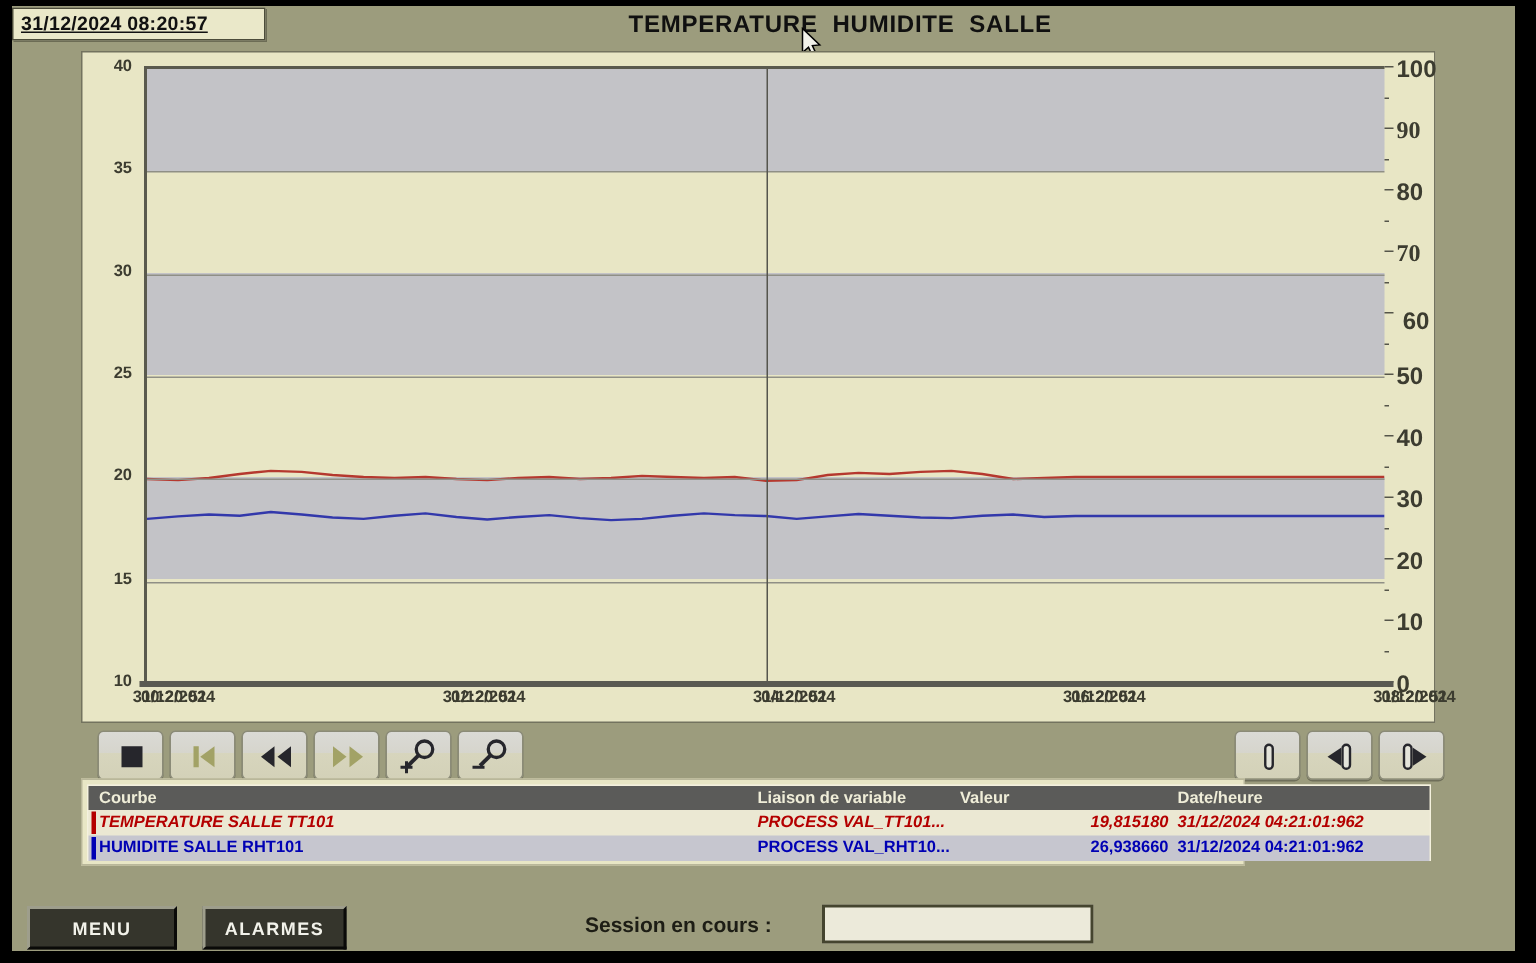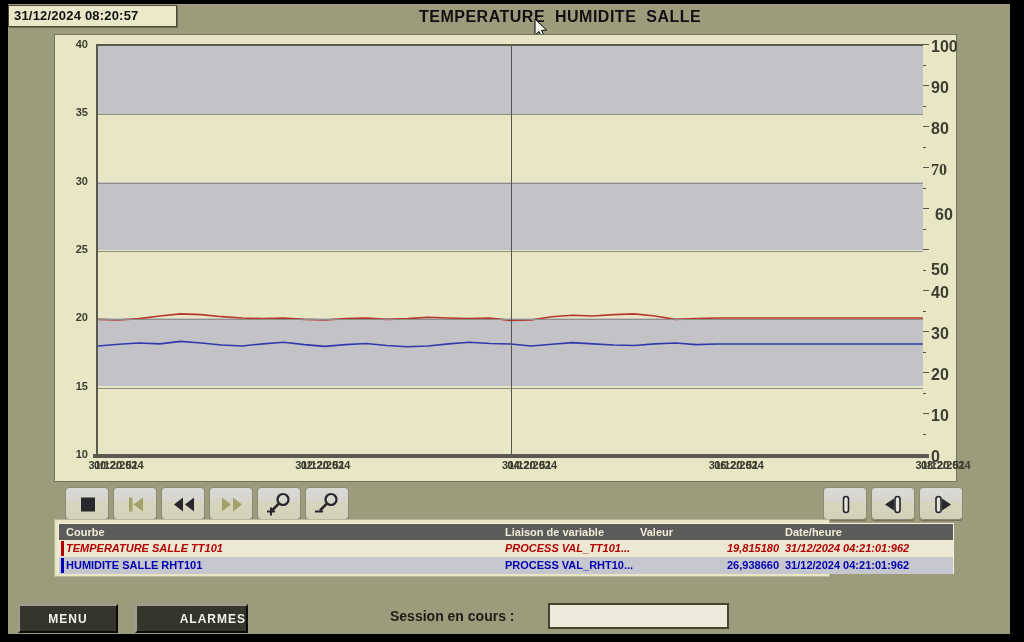--- a/index.html
+++ b/index.html
@@ -112,21 +112,21 @@
     position:absolute; left:548px; top:603px; width:181px; height:26px;
     background:#eceada; border:2px solid #45452f;
     font-size:12px; padding:0 4px;
   }
 </style>
 </head>
 <body>
 
 <div class="screen"></div>
 
-<div class="clock" style="left:8px; top:5px;">31/12/2024 08:20:57</div>
+<div class="clock" style="left:8px; top:5px;text-decoration:underline;">31/12/2024 08:20:57</div>
 
 <div class="title">TEMPERATURE  HUMIDITE  SALLE</div>
 
 <svg class="cursor" viewBox="0 0 16 22">
   <polygon points="2,1 2,17 6,13.5 9,20 11.5,18.8 8.6,12.4 13.5,12" fill="#f2f2ea" stroke="#000" stroke-width="1"></polygon>
 </svg>
 
 <div class="trend-panel">
   <div class="plot" id="plot" style="background: linear-gradient(rgb(195, 195, 199) 0%, rgb(195, 195, 199) 16.667%, rgb(232, 230, 197) 16.667%, rgb(232, 230, 197) 33.333%, rgb(195, 195, 199) 33.333%, rgb(195, 195, 199) 50%, rgb(232, 230, 197) 50%, rgb(232, 230, 197) 66.667%, rgb(195, 195, 199) 66.667%, rgb(195, 195, 199) 83.333%, rgb(232, 230, 197) 83.333%, rgb(232, 230, 197) 100%);">
     <svg id="curves" viewBox="0 0 827 410" preserveAspectRatio="none">
@@ -159,33 +159,33 @@
       <div class="tick" style="top: 328px; width: 6px;"></div>
       <div class="lab" style="top: 322px;">20</div>
       <div class="tick" style="top: 307.5px; width: 3px;"></div>
       <div class="tick" style="top: 287px; width: 6px;"></div>
       <div class="lab" style="top: 281px;">30</div>
       <div class="tick" style="top: 266.5px; width: 3px;"></div>
       <div class="tick" style="top: 246px; width: 6px;"></div>
       <div class="lab" style="top: 240px;">40</div>
       <div class="tick" style="top: 225.5px; width: 3px;"></div>
       <div class="tick" style="top: 205px; width: 6px;"></div>
-      <div class="lab" style="top: 217px;">50</div>
+      <div class="lab" style="top: 199px;">50</div>
       <div class="tick" style="top: 184.5px; width: 3px;"></div>
       <div class="tick" style="top: 164px; width: 6px;"></div>
       <div class="lab" style="top: 162px; text-align: center;">60</div>
       <div class="tick" style="top: 143.5px; width: 3px;"></div>
       <div class="tick" style="top: 123px; width: 6px;"></div>
       <div class="lab" style="top: 117px; font-family: Liberation Serif, serif;">70</div>
       <div class="tick" style="top: 102.5px; width: 3px;"></div>
       <div class="tick" style="top: 82px; width: 6px;"></div>
       <div class="lab" style="top: 76px;">80</div>
       <div class="tick" style="top: 61.5px; width: 3px;"></div>
       <div class="tick" style="top: 41px; width: 6px;"></div>
-      <div class="lab" style="top: 35px;">90</div>
+      <div class="lab" style="top: 35px; font-family: Liberation Serif, serif;">90</div>
       <div class="tick" style="top: 20.5px; width: 3px;"></div>
       <div class="tick" style="top: 0px; width: 6px;"></div>
       <div class="lab" style="top: -6px;">100</div>
     </div>
   <div class="xaxis-bar"></div>
   <div class="xlabels" id="xLabels">
       <div style="left: -1px;">
         <div>00:20:51</div>
         <div>31/12/2024</div>
       </div>
@@ -269,15 +269,15 @@
       <div class="chip" style="background: rgb(0, 0, 180);"></div>
       <span class="c-name">HUMIDITE SALLE RHT101</span>
       <span class="c-liaison">PROCESS VAL_RHT10...</span>
       <span class="c-valeur">26,938660</span>
       <span class="c-date">31/12/2024 04:21:01:962</span>
     </div>
   </div>
 </div>
 
 <button class="foot-btn" style="left:18px; top:604px; width:100px;">MENU</button>
-<button class="foot-btn" style="left:135px; top:604px; width:113px;text-align:right;">ALARMES</button>
+<button class="foot-btn" style="left:135px; top:604px; width:96px;">ALARMES</button>
 <span class="session-label" style="left: 390px;">Session en cours :</span>
 <input class="session-input" type="text" value="" style="">
 
 </body></html>

